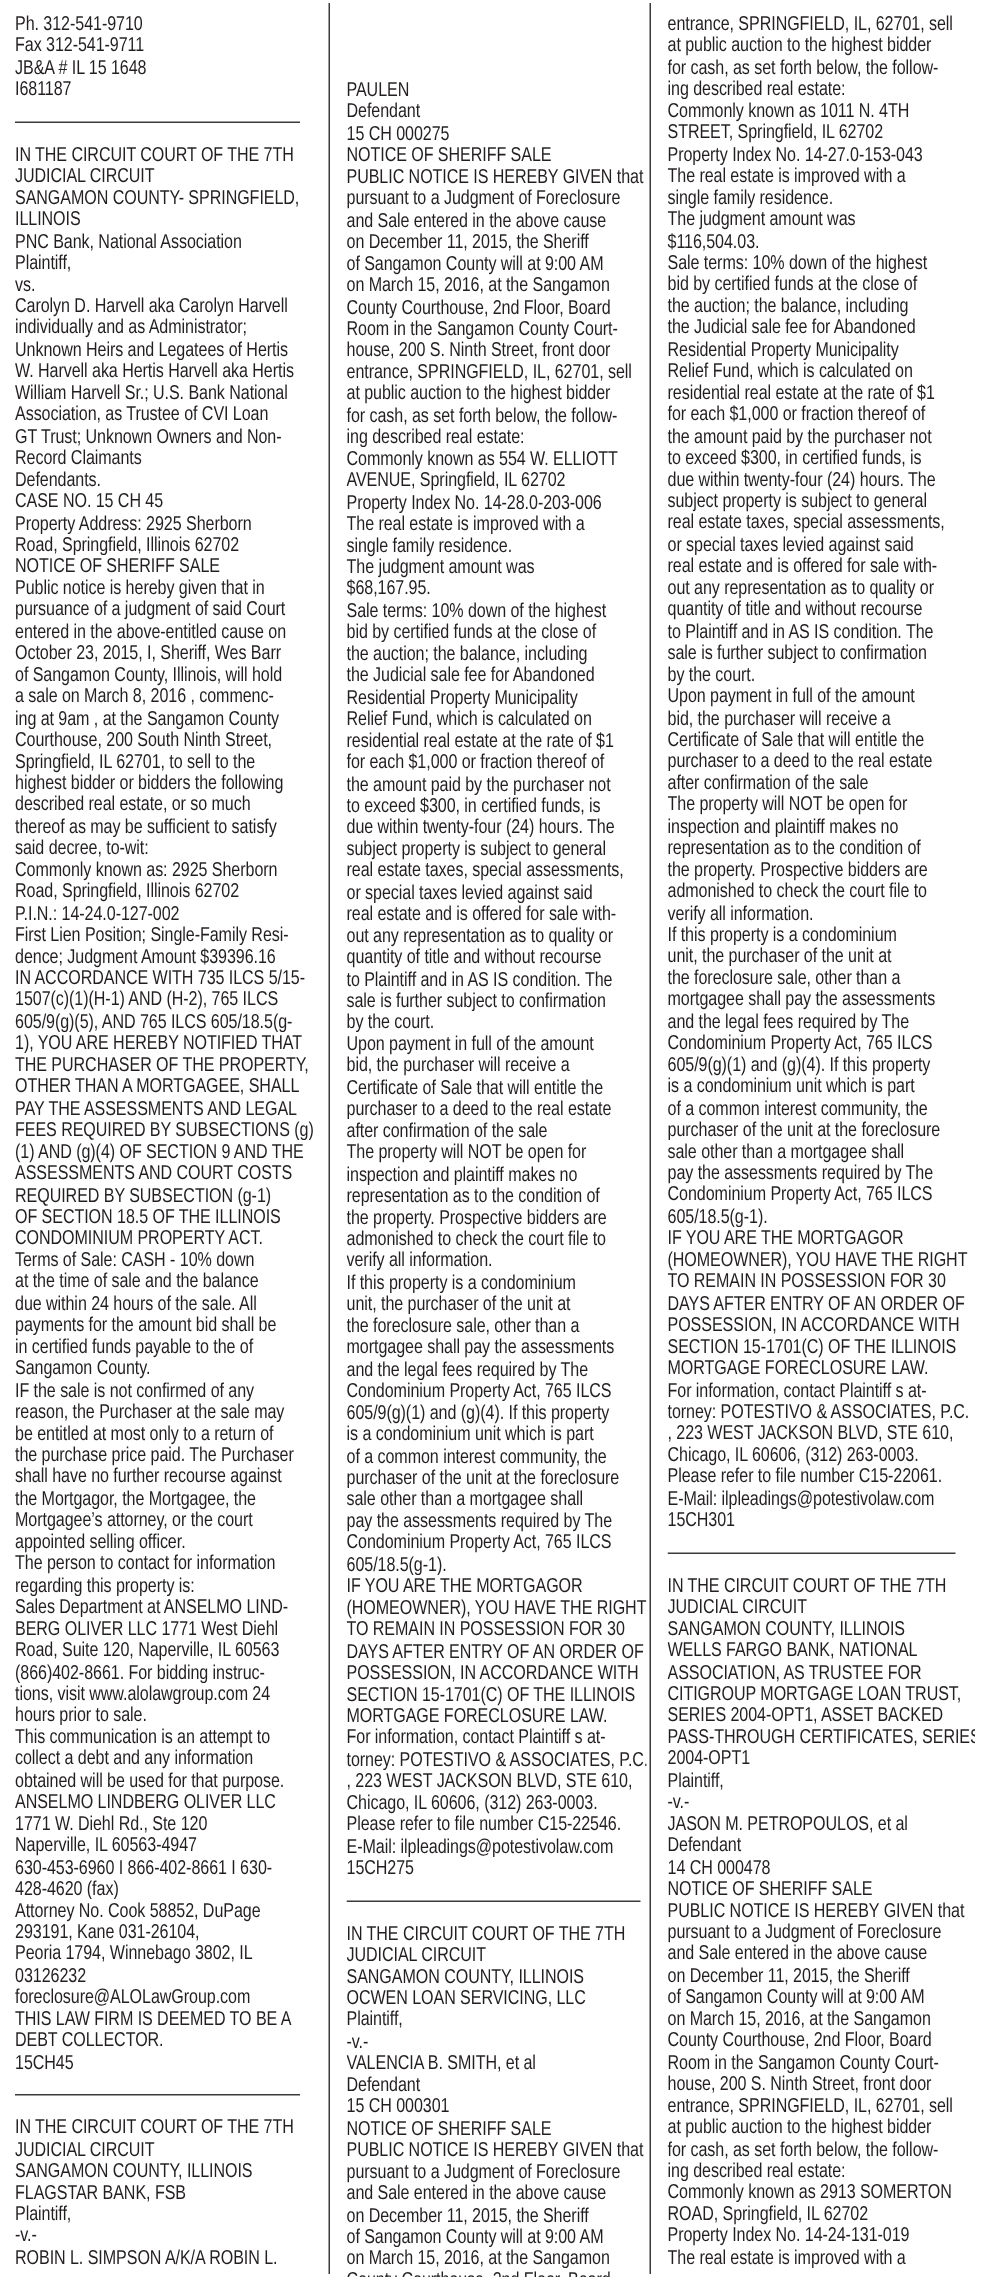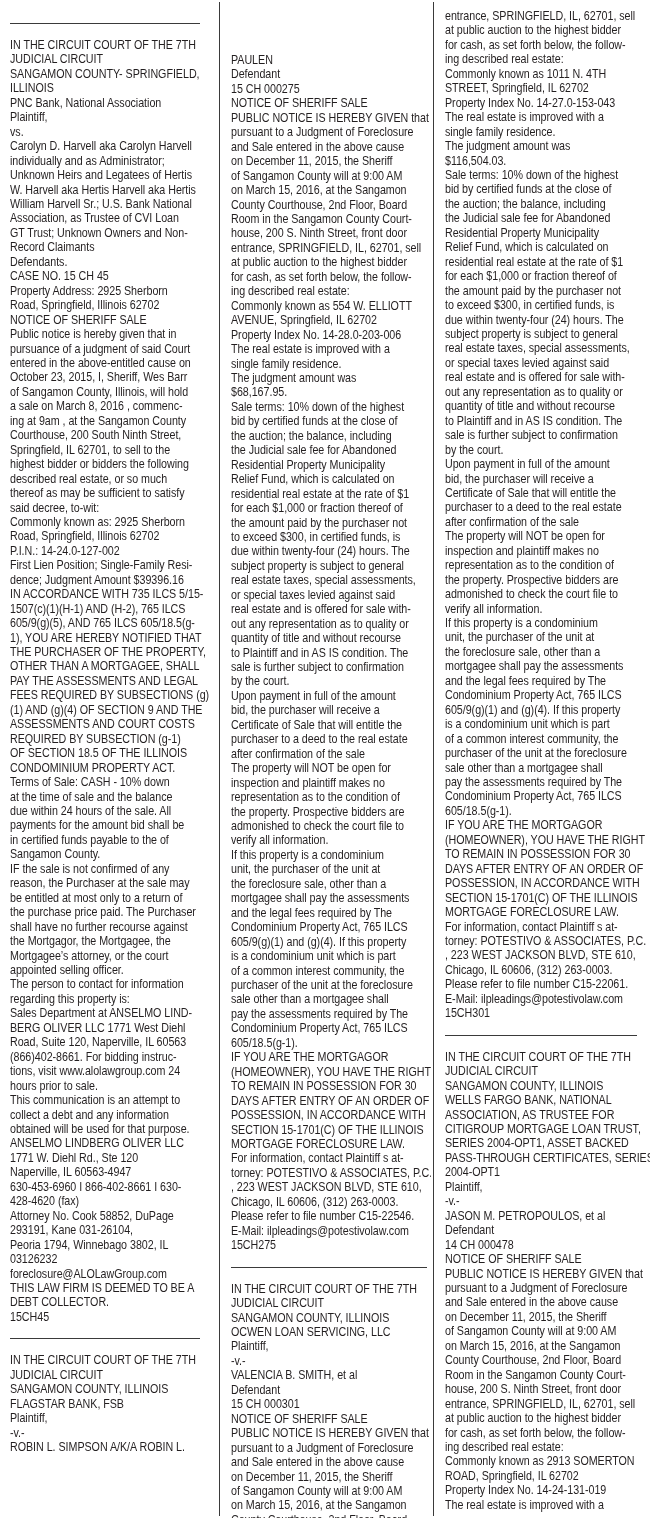--- a/index.html
+++ b/index.html
@@ -32,20 +32,26 @@
 </style>
 </head>
 <body>
 
 <div class="page">
   <div class="vrule a"></div>
   <div class="vrule b"></div>
 
   <div class="col col1">
       <div class="pad-top"></div>
+      <div class="notice">
+        <div class="line">Ph. 312-541-9710</div>
+        <div class="line">Fax 312-541-9711</div>
+        <div class="line">JB&amp;A # IL 15 1648</div>
+        <div class="line">I681187</div>
+      </div>
       <div class="hrule"></div>
       <div class="notice">
         <div class="line">IN THE CIRCUIT COURT OF THE 7TH</div>
         <div class="line">JUDICIAL CIRCUIT</div>
         <div class="line">SANGAMON COUNTY- SPRINGFIELD,</div>
         <div class="line">ILLINOIS</div>
         <div class="line">PNC Bank, National Association</div>
         <div class="line">Plaintiff,</div>
         <div class="line">vs.</div>
         <div class="line">Carolyn D. Harvell aka Carolyn Harvell</div>

